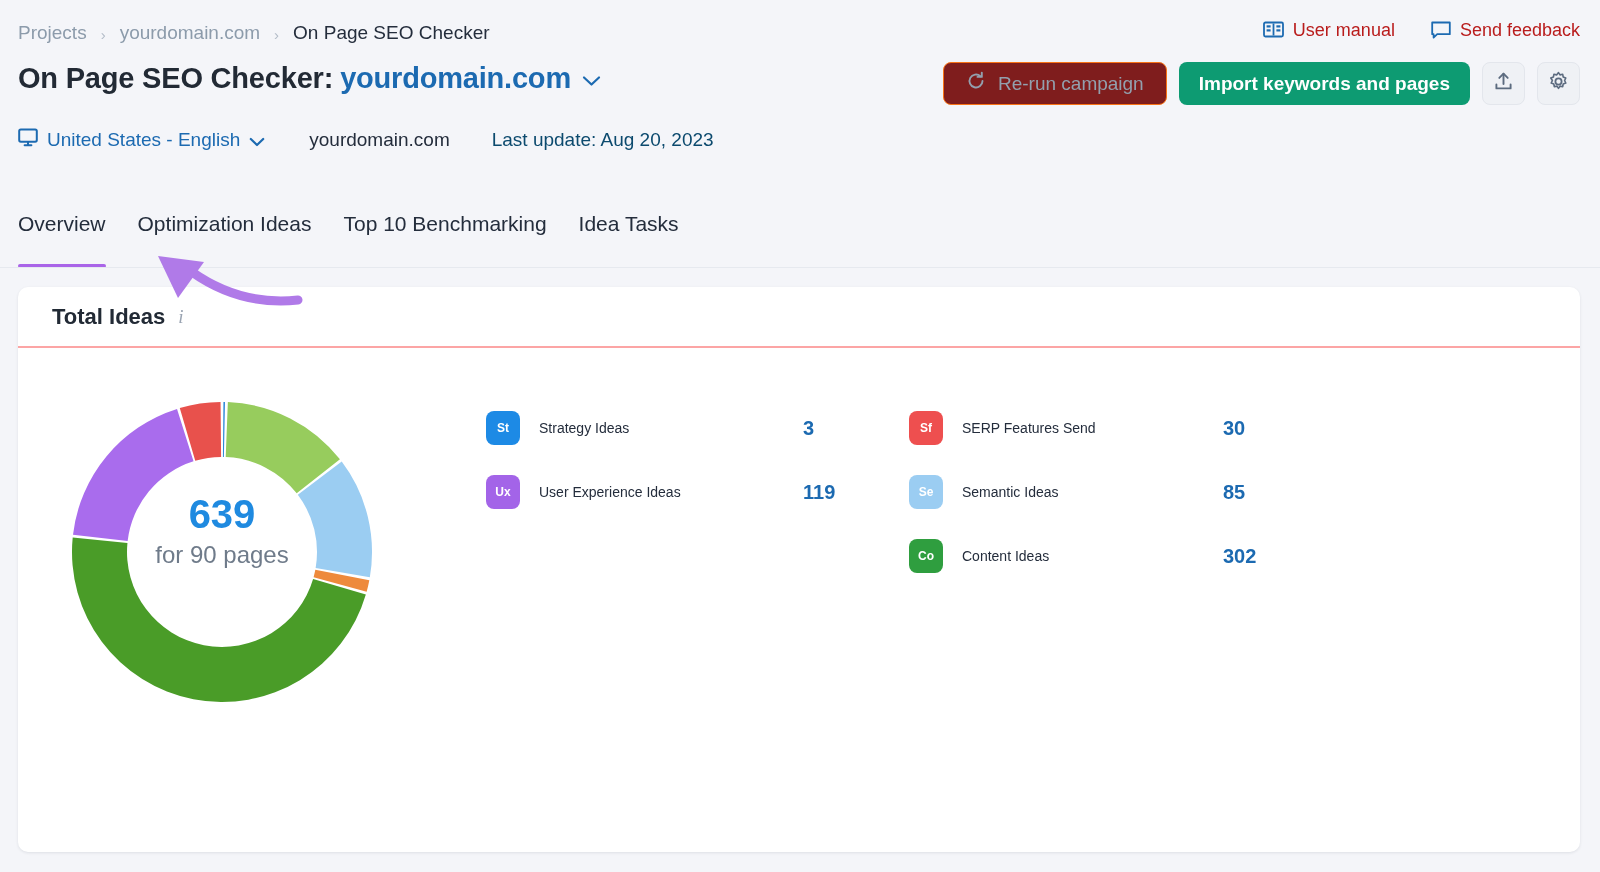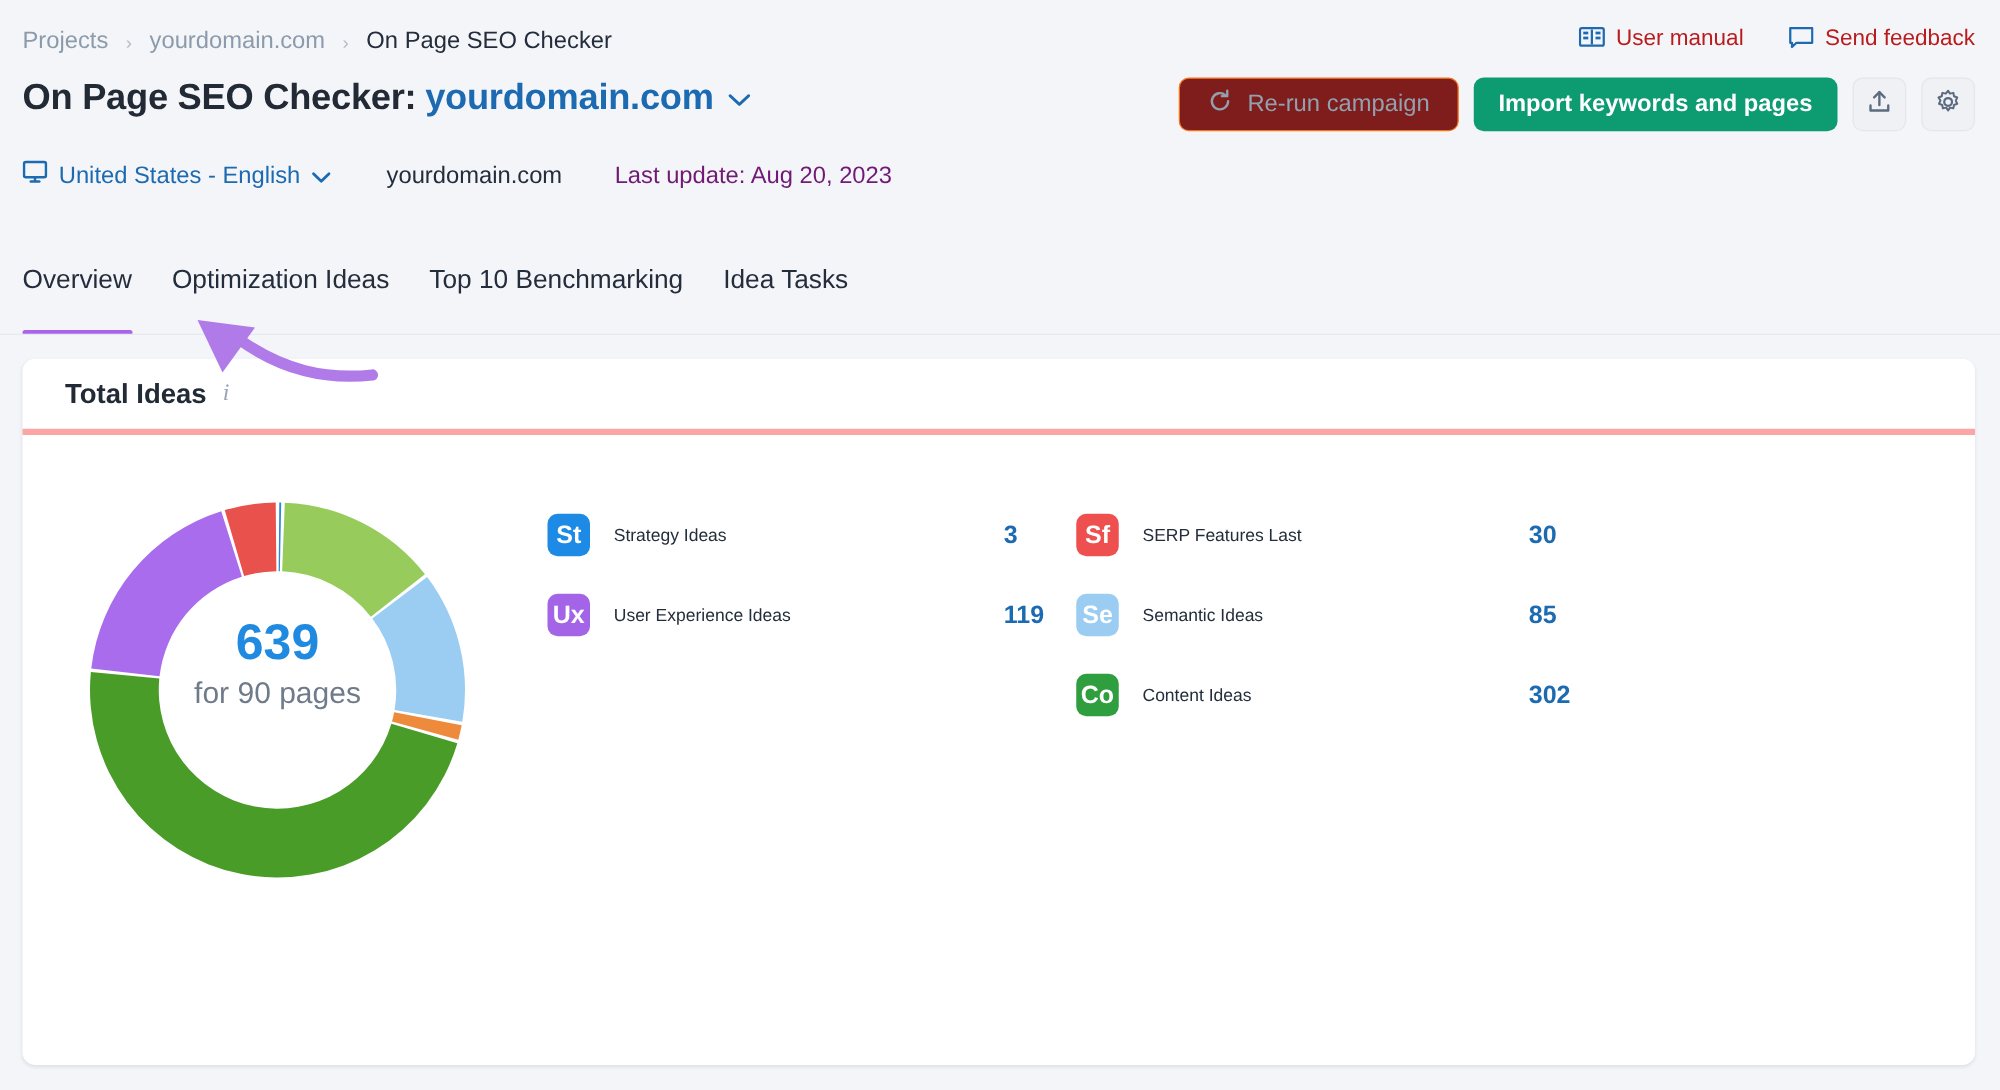--- a/index.html
+++ b/index.html
@@ -141,21 +141,21 @@
   }
   .meta-locale {
     display: flex;
     align-items: center;
     gap: 9px;
     color: #1c6ab1;
     cursor: pointer;
   }
   .meta-locale .caret { color: #1c6ab1; transform: translateY(1px); }
   .meta-domain { margin-left: 44px; color: #242d3c; }
-  .meta-update { margin-left: 42px; color: #701a75; }
+  .meta-update { margin-left: 42px; color: #0c4a6e; }
 
   
   .tabs {
     position: absolute;
     left: 18px;
     top: 212px;
     display: flex;
     align-items: flex-end;
     gap: 32px;
   }
@@ -195,21 +195,21 @@
     height: 565px;
     background: #ffffff;
     border-radius: 10px;
     box-shadow: 0 1px 3px rgba(30,40,60,0.10);
   }
   .card-head {
     height: 61px;
     display: flex;
     align-items: center;
     padding-left: 34px;
-    border-bottom: 5px solid #fca5a5;
+    border-bottom: 2px solid #fca5a5;
   }
   .card-title {
     font-size: 22px;
     font-weight: bold;
     color: #222a35;
   }
   .info-i {
     margin-left: 13px;
     font-family: "Liberation Serif", serif;
     font-style: italic;
@@ -265,23 +265,24 @@
     height: 64px;
   }
   .badge {
     width: 34px;
     height: 34px;
     border-radius: 8px;
     display: flex;
     align-items: center;
     justify-content: center;
     color: #ffffff;
-    font-size: 20px;
+    font-size: 12px;
     font-weight: bold;
     flex: none;
+    margin-left: 48px;
   }
   .legend-label {
     margin-left: 19px;
     font-size: 14px;
     color: #242d3c;
     white-space: nowrap;
   }
   .legend-value {
     margin-left: auto;
     font-size: 20px;
@@ -457,21 +458,21 @@
           <div class="legend-row">
             <span class="badge" style="background:#a364e8">Ux</span>
             <span class="legend-label">User Experience Ideas</span>
             <span class="legend-value">119</span>
           </div>
         </div>
 
         <div class="legend-col col2">
           <div class="legend-row">
             <span class="badge" style="background:#ee4f4f">Sf</span>
-            <span class="legend-label">SERP Features Last</span>
+            <span class="legend-label">SERP Features Send</span>
             <span class="legend-value">30</span>
           </div>
           <div class="legend-row">
             <span class="badge" style="background:#9bcdf2">Se</span>
             <span class="legend-label">Semantic Ideas</span>
             <span class="legend-value">85</span>
           </div>
           <div class="legend-row">
             <span class="badge" style="background:#2f9e3f">Co</span>
             <span class="legend-label">Content Ideas</span>

